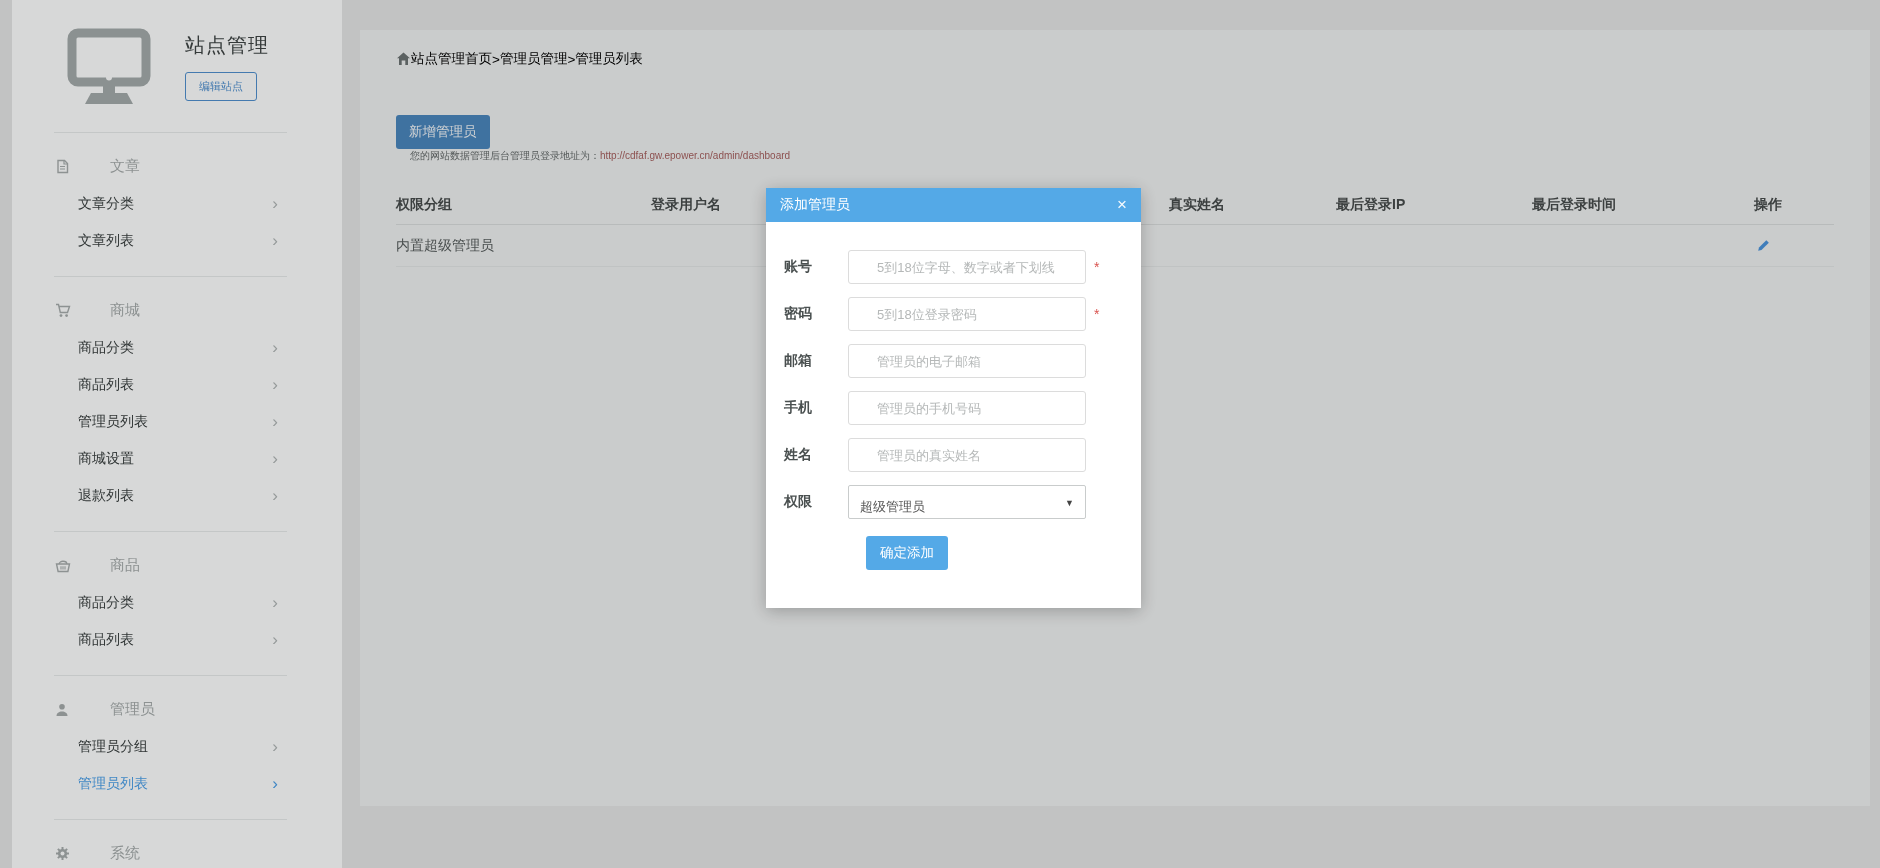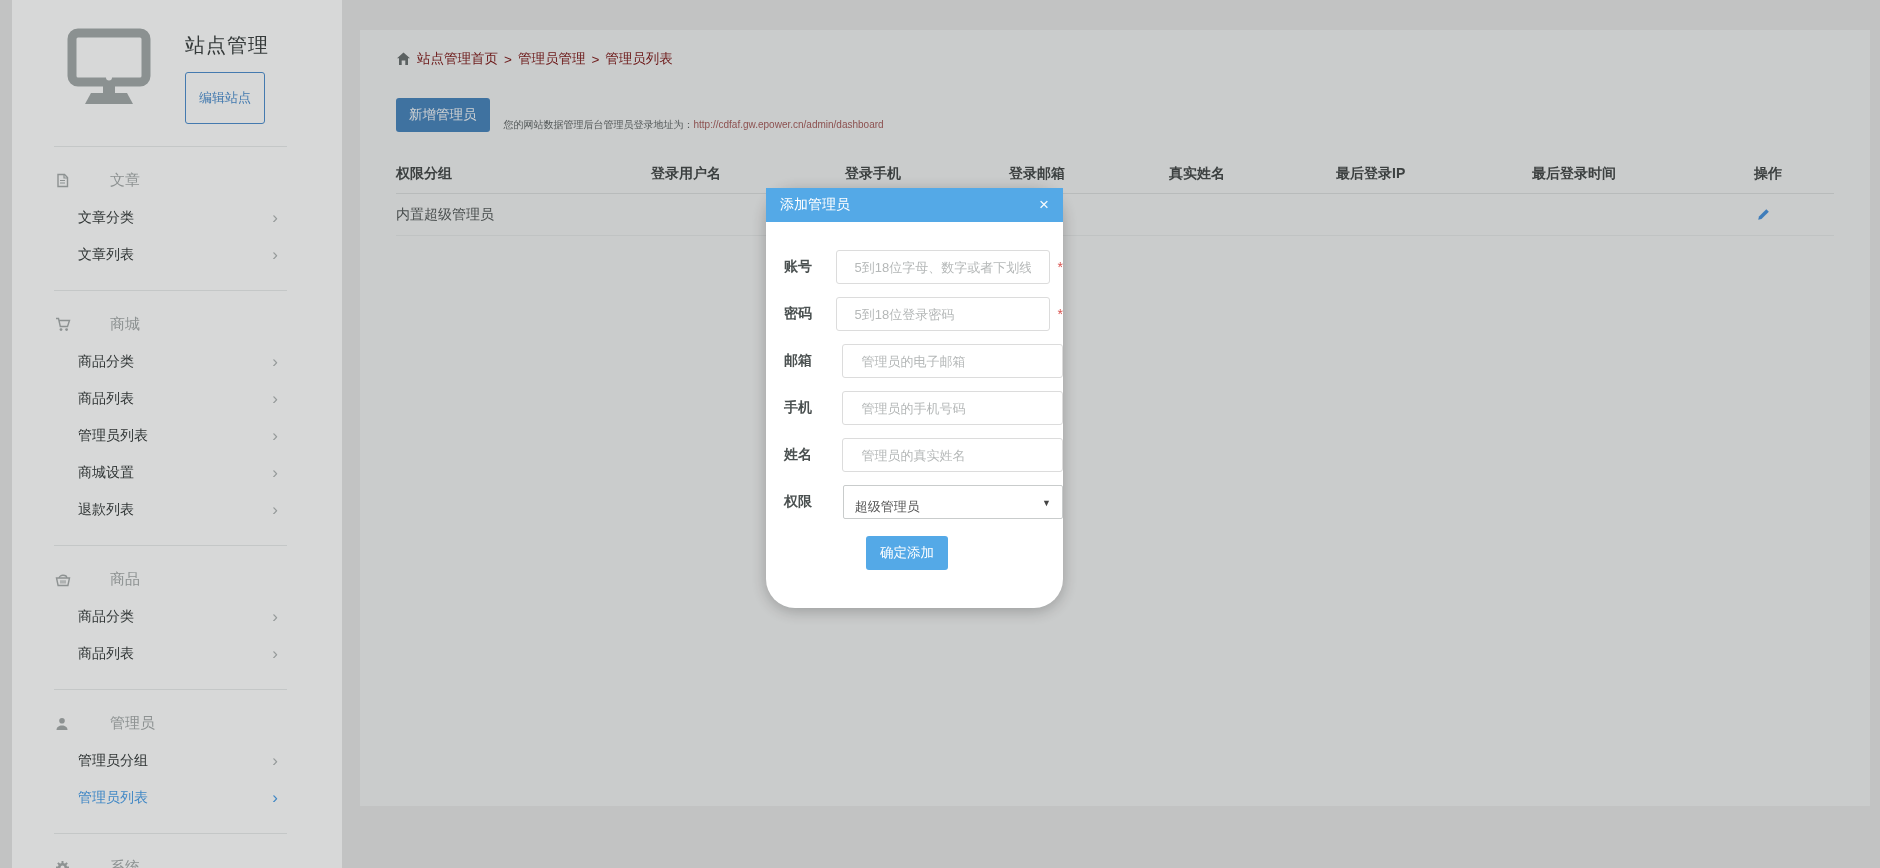--- a/index.html
+++ b/index.html
@@ -10,58 +10,58 @@
     font-family:"Liberation Sans", sans-serif;
   }
   .layout { display:flex; width:100%; height:100%; }
   .gutter { width:12px; }
 
   
   .sidebar { width:330px; background:#fdfefe; overflow:hidden; flex:none; }
   .side-head { display:flex; padding:28px 0 0 55px; }
   .head-right { margin-left:34px; padding-top:4px; }
   .side-title { font-size:20px; color:#3f4545; letter-spacing:1px; }
-  .edit-site { margin-top:13px; display:inline-block; padding:16px 13px; border:1px solid #5090ce;
-    color:#5090ce; font-size:13px; border-radius:3px; background:transparent; cursor:pointer;
+  .edit-site { margin-top:13px; display:inline-block; padding:6px 13px; border:1px solid #5090ce;
+    color:#5090ce; font-size:11px; border-radius:3px; background:transparent; cursor:pointer;
     font-family:"Liberation Sans", sans-serif; }
   .side-divider { border:none; border-top:1px solid #e7eaea; margin:22px 55px 0 42px; }
   .section-head { display:flex; align-items:center; margin:24px 0 0 43px; color:#a6acac; font-size:15px;gap:26px; }
   .s-icon { width:18px; display:inline-flex; margin-right:11px; flex:none; }
   .side-item { display:flex; align-items:center; justify-content:space-between;
     margin:19px 64px 0 66px; font-size:14px; color:#3a4040; cursor:pointer; }
   .chev { color:#b0b6b6; font-size:17px; line-height:14px; }
   .side-item.active, .side-item.active .chev { color:#4da0e8; }
 
   
   .main { flex:1; padding:30px 10px 0 18px; }
   .card { background:#eef0f0; height:776px; padding:20px 36px; }
-  .breadcrumb { display:flex; align-items:center; font-size:13.5px; color:#7f1d1d; gap:6px; }
-  .toolbar { display:flex; align-items:flex-end; margin-top:30px; }
+  .breadcrumb { display:flex; align-items:center; font-size:13.5px; color:#000000; gap:0; }
+  .toolbar { display:flex; align-items:flex-start; margin-top:47px;flex-direction:column; }
   .btn-add { background:#4a86bd; color:#f2f5f7; border:none; border-radius:3px; padding:8px 13px;
     font-size:13.5px; cursor:pointer; font-family:"Liberation Sans", sans-serif; }
   .login-info { margin-left:14px; font-size:10px; color:#646a6a; }
   .login-info a { color:#a55f5e; text-decoration:none; }
 
   .table { margin-top:22px; }
   .t-row { display:grid; grid-template-columns:255px 194px 164px 160px 167px 196px 222px 1fr; align-items:center; }
   .t-head { height:40px; border-bottom:1px solid #d9dcdc; font-weight:bold; font-size:14px; color:#474c4c; }
   .t-data { height:42px; border-bottom:1px solid #e2e5e5; font-size:14px; color:#575d5d; }
   .pencil { cursor:pointer; display:inline-flex; padding-left:2px; }
 
   
   .backdrop { position:fixed; left:0; top:0; right:0; bottom:0; background:rgba(0,0,0,0.15); z-index:50; }
-  .modal { position:fixed; left:766px; top:188px; width:297px; background:#ffffff; z-index:100;
-    box-shadow:0 3px 16px rgba(0,0,0,0.25);border-radius:29px; }
+  .modal { position:fixed; left:766px; top:188px; width:375px; background:#ffffff; z-index:100;
+    box-shadow:0 3px 16px rgba(0,0,0,0.25); }
   .m-head { height:34px; background:#54a9e7; display:flex; align-items:center;
     justify-content:space-between; padding:0 14px; color:#fff; font-size:14px; }
   .m-close { cursor:pointer; font-size:17px; color:#fff; opacity:.95; }
   .m-body { padding:28px 0 0 18px; }
   .m-row { display:flex; align-items:center; margin-bottom:13px; }
   .m-label { width:64px; font-size:14px; color:#4a5050; font-weight:bold; }
-  .m-input { width:238px; height:34px; border:1px solid #dcdcdc; border-radius:3px; padding:0 18px;
+  .m-input { width:238px; height:34px; border:1px solid #dcdcdc; border-radius:3px; padding:0 28px;
     font-size:13px; color:#555; outline:none; font-family:"Liberation Sans", sans-serif; background:#fff; }
   .m-input::placeholder { color:#b5b8b8; }
   .m-select { width:238px; height:34px; border:1px solid #c9cccc; border-radius:2px; display:flex;
     align-items:flex-start; justify-content:space-between; padding:12px 11px; font-size:13px; color:#555; cursor:pointer; }
   .m-select .arrow { font-size:9px; color:#444; }
   .req { color:#d9534f; margin-left:8px; font-size:14px; }
   .btn-submit { margin:4px 0 38px 82px; background:#54a9e7; color:#fff; border:none; border-radius:3px;
     padding:8px 14px; font-size:13.5px; cursor:pointer; font-family:"Liberation Sans", sans-serif; }
 </style>
 </head>

